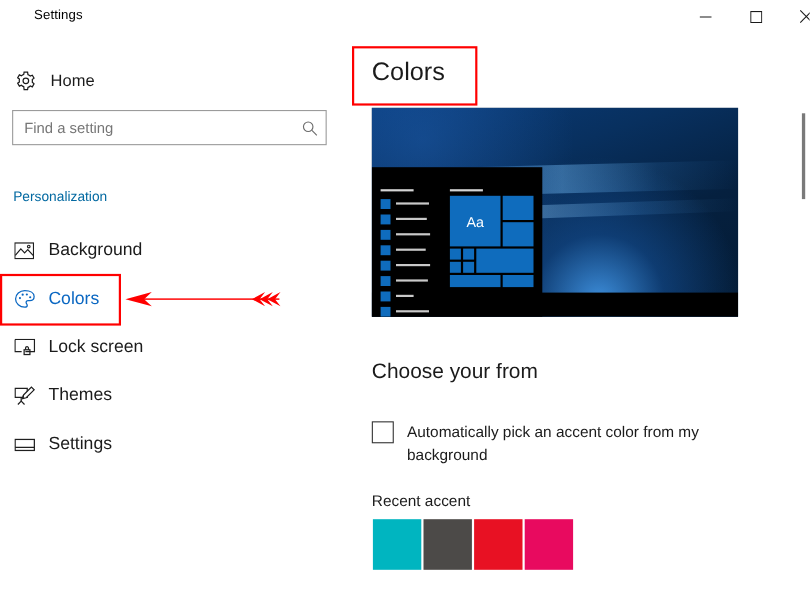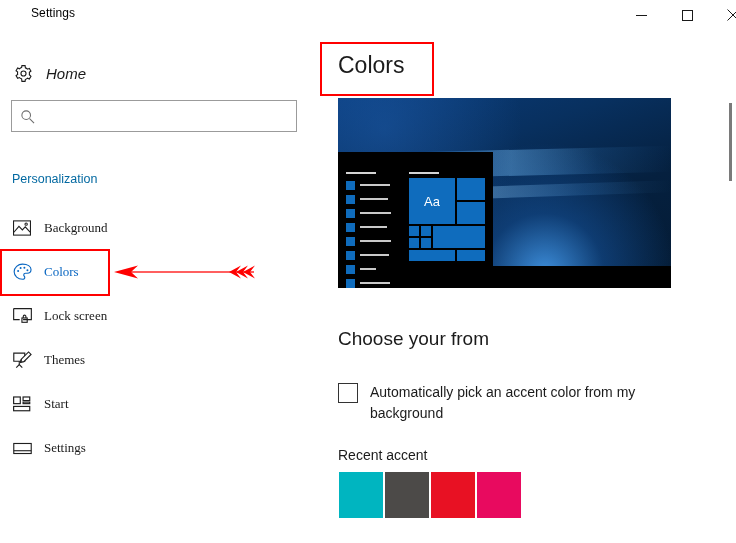--- a/index.html
+++ b/index.html
@@ -63,21 +63,20 @@
     left: 0; top: 32px;
     width: 320px; height: 511px;
     background: #ffffff;
   }
   .home-row {
     position: absolute;
     left: 0; top: 22px;
     width: 300px; height: 38px;
     display: flex;
     align-items: center;
-    font-style: italic;
   }
   .home-icon {
     width: 46px;
     display: flex;
     align-items: center;
     justify-content: center;
     color: #1b1b1b;
   }
   .home-label {
     font-size: 15px;
@@ -133,23 +132,22 @@
   }
   .navitem .nicon {
     width: 44px;
     display: flex;
     align-items: center;
     justify-content: center;
     color: #1f1f1f;
     flex: 0 0 44px;
   }
   .navitem .nlabel {
-    font-size: 13px;
-    color: #1b1b1b;
-    font-family: Liberation Serif, serif;
+    font-size: 16px;
+    color: #1b1b1b;
   }
   .navitem.selected .nicon { color: #0a67c2; }
   .navitem.selected .nlabel { color: #0a67c2; }
 
   
   .redbox-nav {
     position: absolute;
     left: 0px; top: 249px;
     width: 110px; height: 47px;
     border: 2px solid #ff0000;
@@ -397,20 +395,21 @@
     <div class="home-icon">
       <svg width="19" height="19" viewBox="0 0 24 24" fill="none" stroke="currentColor" stroke-width="1.4">
         <circle cx="12" cy="12" r="3.2"></circle>
         <path d="M19.4 13.6a7.6 7.6 0 0 0 .06-1.6 7.6 7.6 0 0 0-.06-1.6l2-1.5-2-3.4-2.3 1a7.7 7.7 0 0 0-2.7-1.6L14 2h-4l-.4 2.5a7.7 7.7 0 0 0-2.7 1.6l-2.3-1-2 3.4 2 1.5a7.6 7.6 0 0 0 0 3.2l-2 1.5 2 3.4 2.3-1a7.7 7.7 0 0 0 2.7 1.6L10 22h4l.4-2.5a7.7 7.7 0 0 0 2.7-1.6l2.3 1 2-3.4z"></path>
       </svg>
     </div>
     <div class="home-label">Home</div>
   </div>
 
   <div class="searchbox">
+    <input type="text" placeholder="Find a setting" style="">
     <div class="search-icon">
       <svg width="15" height="15" viewBox="0 0 16 16" fill="none" stroke="currentColor" stroke-width="1.1">
         <circle cx="6.6" cy="6.6" r="4.6"></circle>
         <line x1="10.2" y1="10.2" x2="15" y2="15"></line>
       </svg>
     </div>
   </div>
 
   <div class="group-title">Personalization</div>
 
@@ -458,31 +457,20 @@
           <path d="M0.8 2.2 H12.4 V10.8 H0.8 Z"></path>
           <path d="M6.6 10.8 V14.4"></path>
           <path d="M3.4 17.6 L6.6 14.4 L9.8 17.6"></path>
           <path d="M8.8 8.6 L16.4 1.0 L19.0 3.6 L11.4 11.2 L8.0 12.0 Z" fill="#ffffff"></path>
           <path d="M8.0 12.0 L8.8 8.6"></path>
         </svg>
       </div>
       <div class="nlabel">Themes</div>
     </div>
 
-    <div class="navitem">
-      <div class="nicon">
-        <svg width="18" height="16" viewBox="0 0 20 17" fill="none" stroke="currentColor" stroke-width="1.3">
-          <rect x="0.7" y="0.7" width="7.4" height="7.4"></rect>
-          <rect x="11.2" y="0.7" width="7.4" height="4.0"></rect>
-          <rect x="11.2" y="6.4" width="7.4" height="1.7"></rect>
-          <rect x="0.7" y="11.2" width="17.9" height="4.8"></rect>
-        </svg>
-      </div>
-      <div class="nlabel">Start</div>
-    </div>
 
     <div class="navitem">
       <div class="nicon">
         <svg width="19" height="13" viewBox="0 0 20 14" fill="none" stroke="currentColor" stroke-width="1.2">
           <rect x="0.6" y="1.6" width="18.8" height="10.8"></rect>
           <line x1="0.6" y1="9.4" x2="19.4" y2="9.4"></line>
         </svg>
       </div>
       <div class="nlabel">Settings</div>
     </div>

